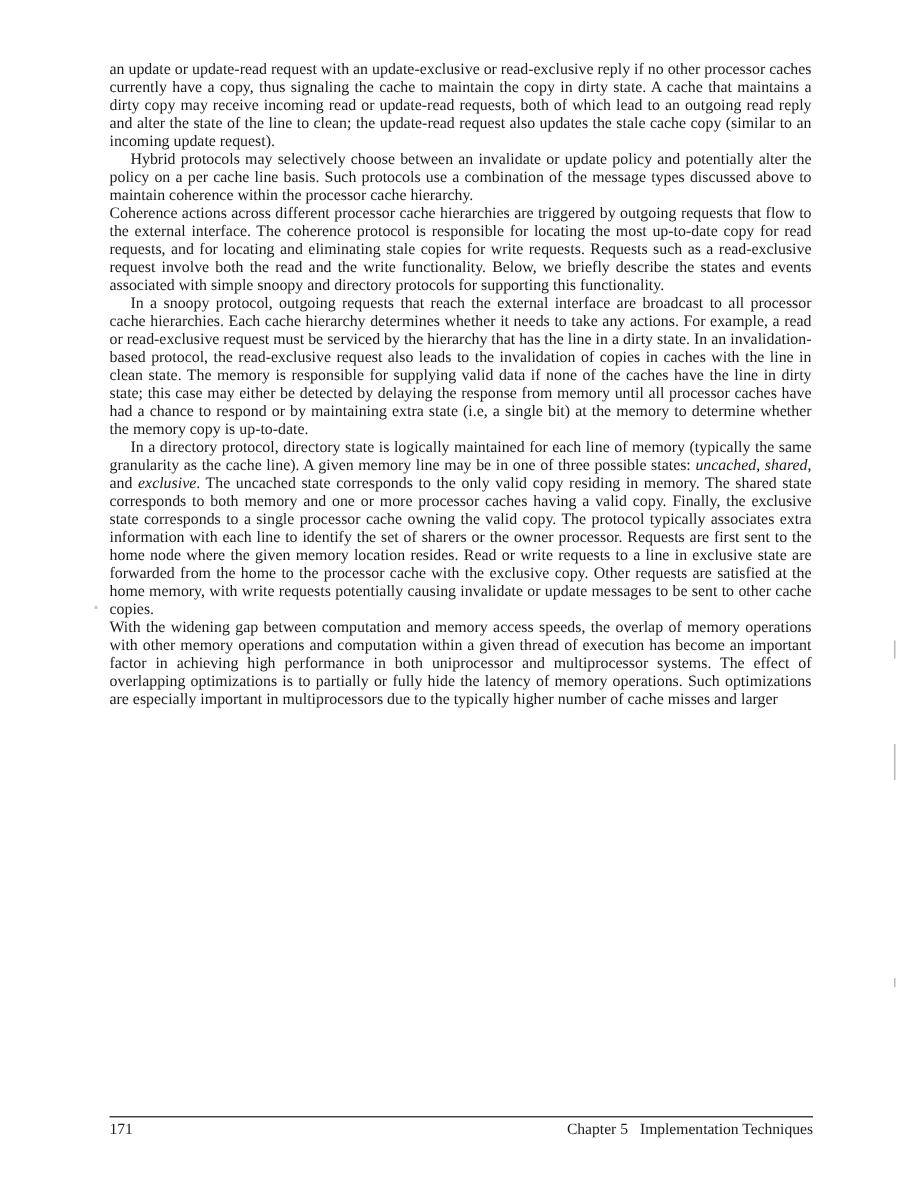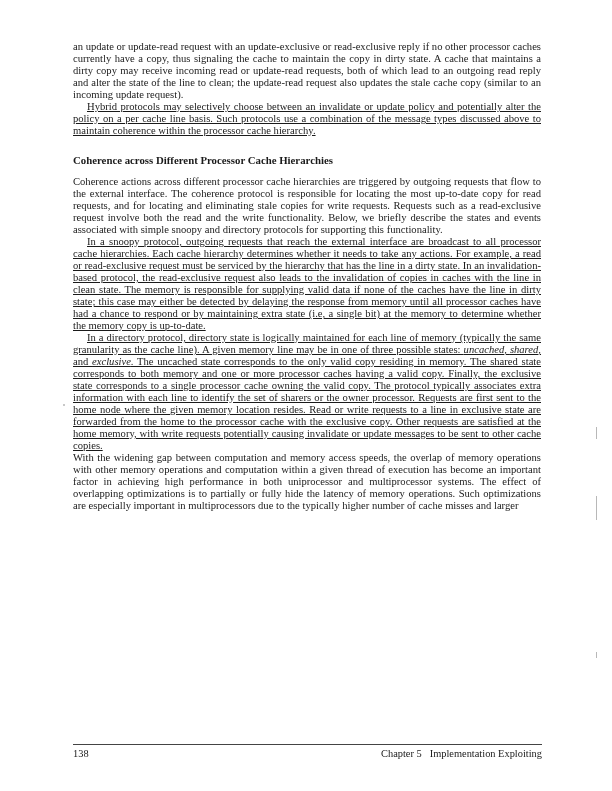--- a/index.html
+++ b/index.html
@@ -1,49 +1,48 @@
 <!DOCTYPE html>
 <html><head>
 <meta charset="utf-8">
 <style>
   html, body { margin: 0; padding: 0; background: #ffffff; }
   body { width: 612px; height: 791px; position: relative; overflow: hidden;
          font-family: "Liberation Serif", "DejaVu Serif", serif; color: #1a1a1a; }
   .page { position: absolute; left: 73px; top: 41px; width: 468px; }
   p { margin: 0; font-size: 10.6px; line-height: 12px; text-align: justify; }
-  p.indent { text-indent: 14px; text-decoration: underline; }
+  p.indent { text-indent: 14px; }
   h3 { margin: 14px 0 7px 0; font-size: 10.8px; font-weight: bold; line-height: 18px; }
   h2 { margin: 16px 0 9px 0; font-size: 16px; font-weight: bold; line-height: 22px; }
   h2 .num { display: inline-block; width: 36px; }
   em { font-style: italic; }
   .footer-rule { position: absolute; left: 73px; top: 744px; width: 469px; height: 0;
                  border-top: 1px solid #444; }
   .footer { position: absolute; left: 73px; top: 748px; width: 469px; font-size: 10.4px;
             display: flex; justify-content: space-between; }
   .footer .chap span { margin-left: 8px; margin-top: 17px; }
   .margin-mark { position: absolute; left: 596px; width: 1px; background: #b8b8b8; }
   .dot { position: absolute; width: 2px; height: 2px; background: #c8c8c8; }
 </style>
 </head>
 <body>
 
 <div class="page">
   <p>an update or update-read request with an update-exclusive or read-exclusive reply if no other processor caches currently have a copy, thus signaling the cache to maintain the copy in dirty state. A cache that maintains a dirty copy may receive incoming read or update-read requests, both of which lead to an outgoing read reply and alter the state of the line to clean; the update-read request also updates the stale cache copy (similar to an incoming update request).</p>
   <p class="indent">Hybrid protocols may selectively choose between an invalidate or update policy and potentially alter the policy on a per cache line basis. Such protocols use a combination of the message types discussed above to maintain coherence within the processor cache hierarchy.</p>
 
-  <h3>Coherence across Different Processor Cache Hierarchies</h3>
   <p>Coherence actions across different processor cache hierarchies are triggered by outgoing requests that flow to the external interface. The coherence protocol is responsible for locating the most up-to-date copy for read requests, and for locating and eliminating stale copies for write requests. Requests such as a read-exclusive request involve both the read and the write functionality. Below, we briefly describe the states and events associated with simple snoopy and directory protocols for supporting this functionality.</p>
   <p class="indent">In a snoopy protocol, outgoing requests that reach the external interface are broadcast to all processor cache hierarchies. Each cache hierarchy determines whether it needs to take any actions. For example, a read or read-exclusive request must be serviced by the hierarchy that has the line in a dirty state. In an invalidation-based protocol, the read-exclusive request also leads to the invalidation of copies in caches with the line in clean state. The memory is responsible for supplying valid data if none of the caches have the line in dirty state; this case may either be detected by delaying the response from memory until all processor caches have had a chance to respond or by maintaining extra state (i.e, a single bit) at the memory to determine whether the memory copy is up-to-date.</p>
   <p class="indent"><span>In a directory protocol, directory state is logically maintained for each line of memory (typically the same granularity as the cache line). A given memory line may be in one of three possible states: </span><em>uncached</em><span>, </span><em>shared</em><span>, and </span><em>exclusive</em><span>. The uncached state corresponds to the only valid copy residing in memory. The shared state corresponds to both memory and one or more processor caches having a valid copy. Finally, the exclusive state corresponds to a single processor cache owning the valid copy. The protocol typically associates extra information with each line to identify the set of sharers or the owner processor. Requests are first sent to the home node where the given memory location resides. Read or write requests to a line in exclusive state are forwarded from the home to the processor cache with the exclusive copy. Other requests are satisfied at the home memory, with write requests potentially causing invalidate or update messages to be sent to other cache copies.</span></p>
 
   <p>With the widening gap between computation and memory access speeds, the overlap of memory operations with other memory operations and computation within a given thread of execution has become an important factor in achieving high performance in both uniprocessor and multiprocessor systems. The effect of overlapping optimizations is to partially or fully hide the latency of memory operations. Such optimizations are especially important in multiprocessors due to the typically higher number of cache misses and larger</p>
 </div>
 
 <div class="footer-rule"></div>
 <div class="footer">
-  <span>138</span>
-  <span class="chap"><span style="margin-left:0">Chapter 5</span><span>Implementation Exploiting</span></span>
+  <span>171</span>
+  <span class="chap"><span style="margin-left:0">Chapter 5</span><span>Implementation Techniques</span></span>
 </div>
 
 <div class="margin-mark" style="top:427px;height:12px"></div>
 <div class="margin-mark" style="top:496px;height:24px"></div>
 <div class="margin-mark" style="top:652px;height:6px"></div>
 <div class="dot" style="left:63px;top:404px"></div>
 
 </body></html>

